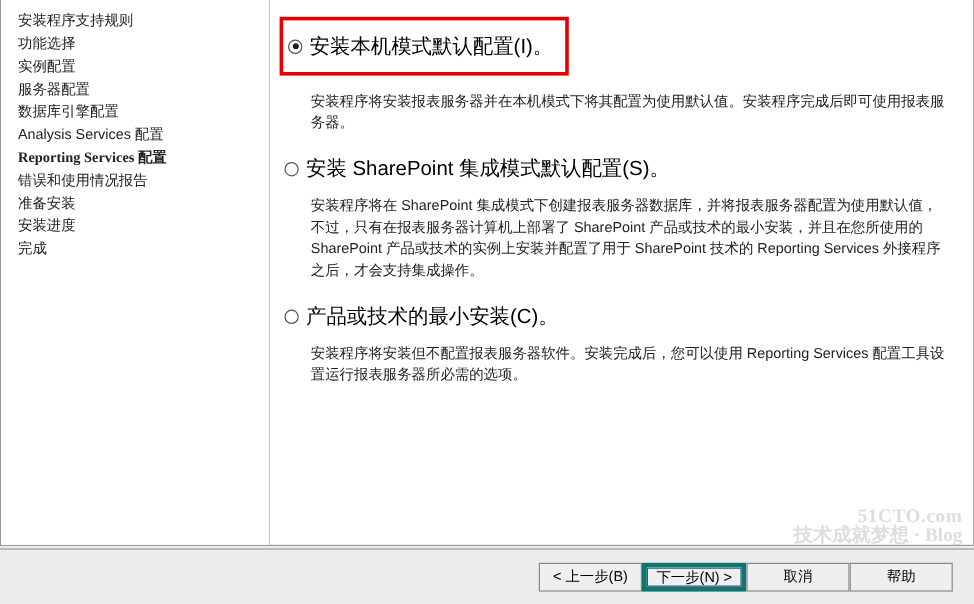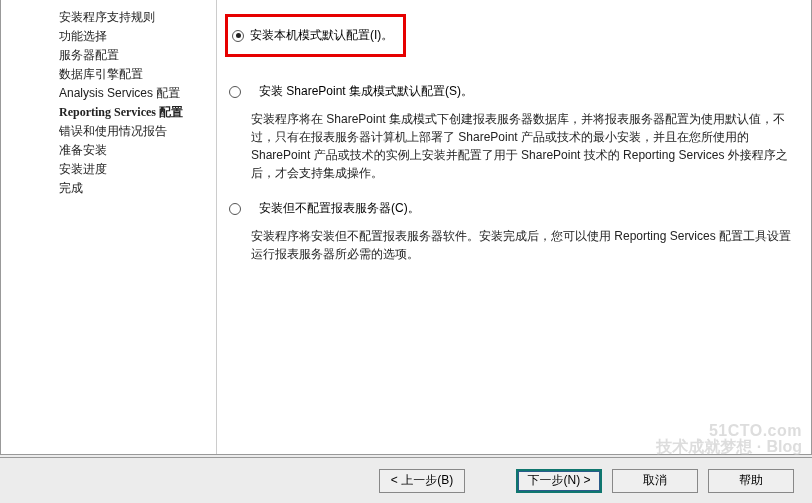--- a/index.html
+++ b/index.html
@@ -13,64 +13,63 @@
       overflow: hidden;
     }
     .container {
       display: flex;
       height: 455px;
       background: #ffffff;
       border: 1px solid #999;
       border-top: none;
     }
     .sidebar {
-      width: 172px;
+      width: 224px;
       padding: 8px 0 8px 14px;
       border-right: 1px solid #ccc;
       background: #fff;
-      margin-left: 44px;
     }
     .sidebar-item {
       font-size: 12px;
       line-height: 19px;
       color: #222;
       cursor: pointer;
     }
     .sidebar-item.bold {
       font-weight: bold;
       font-family: Liberation Serif, serif;
     }
     .content {
       flex: 1;
       padding: 14px 18px 10px 12px;
       position: relative;
     }
     .option-block { margin-bottom: 14px; }
     .radio-line {
       display: flex;
       align-items: center;
-      gap: 18px;
+      gap: 6px;
       margin-bottom: 10px;
     }
     .radio {
       width: 12px; height: 12px;
       border-radius: 50%;
       border: 1px solid #555;
       display: inline-flex;
       align-items: center;
       justify-content: center;
       background: #fff;
     }
     .radio.selected::after {
       content: "";
       width: 5px; height: 5px;
       background: #222;
       border-radius: 50%;
     }
-    .radio-label { font-size: 12px; text-align: right; }
+    .radio-label { font-size: 17px; text-align: right; }
     .highlight-box {
       border: 3px solid #e60000;
       padding: 10px 10px 10px 4px;
       display: inline-flex;
       align-items: center;
       gap: 6px;
       margin-bottom: 12px;
       margin-left: -4px;
     }
     .desc {
@@ -80,92 +79,92 @@
       margin-left: 22px;
       margin-bottom: 18px;
     }
     .button-bar {
       position: absolute;
       bottom: 0; left: 0; right: 0;
       height: 46px;
       display: flex;
       justify-content: flex-end;
       align-items: center;
-      gap: 10px;
       padding-right: 18px;
       background: #ececec;
       border-top: 1px solid #999;
     }
     .btn {
       min-width: 86px;
       height: 24px;
       font-size: 12px;
       background: #efefef;
       border: 1px solid #888;
       cursor: pointer;
       padding: 0 8px;
     }
     .btn.primary {
-      border: 2px solid #0f766e;
+      border: 4px solid #0f766e;
       box-shadow: 0 0 0 1px #2a5a8a inset;
-      margin-left: 41px;
     }
     .watermark {
       position: absolute;
       right: 10px;
       bottom: 48px;
       font-size: 16px;
       color: #c7c7c7;
       font-weight: bold;
       opacity: 0.6;
-      font-family: Liberation Sans, sans-serif;
+      font-family: Liberation Serif, serif;
       text-align: right;
       line-height: 16px;
       letter-spacing: 0.5px;
     }
     .watermark .sub { font-size: 16px; letter-spacing: 0; }
   </style>
 </head>
 <body>
 
 <div class="container">
   <div class="sidebar">
     <div class="sidebar-item">安装程序支持规则</div>
     <div class="sidebar-item">功能选择</div>
+    <div class="sidebar-item">实例配置</div>
     <div class="sidebar-item">服务器配置</div>
     <div class="sidebar-item">数据库引擎配置</div>
     <div class="sidebar-item">Analysis Services 配置</div>
     <div class="sidebar-item bold">Reporting Services 配置</div>
     <div class="sidebar-item">错误和使用情况报告</div>
     <div class="sidebar-item">准备安装</div>
     <div class="sidebar-item">安装进度</div>
     <div class="sidebar-item">完成</div>
   </div>
 
   <div class="content">
 
     <div class="option-block">
       <div class="highlight-box">
         <span class="radio selected"></span>
         <span class="radio-label">安装本机模式默认配置(I)。</span>
       </div>
+      <div class="desc">安装程序将安装报表服务器并在本机模式下将其配置为使用默认值。安装程序完成后即可使用报表服务器。</div>
     </div>
 
     <div class="option-block">
       <div class="radio-line">
         <span class="radio"></span>
         <span class="radio-label">安装 SharePoint 集成模式默认配置(S)。</span>
       </div>
       <div class="desc">安装程序将在 SharePoint 集成模式下创建报表服务器数据库，并将报表服务器配置为使用默认值，不过，只有在报表服务器计算机上部署了 SharePoint 产品或技术的最小安装，并且在您所使用的 SharePoint 产品或技术的实例上安装并配置了用于 SharePoint 技术的 Reporting Services 外接程序之后，才会支持集成操作。</div>
     </div>
 
     <div class="option-block">
       <div class="radio-line">
         <span class="radio"></span>
-        <span class="radio-label">安装但不配置报表服务器(C)。</span>
+        <span class="radio-label">产品或技术的最小安装(C)。</span>
       </div>
       <div class="desc">安装程序将安装但不配置报表服务器软件。安装完成后，您可以使用 Reporting Services 配置工具设置运行报表服务器所必需的选项。</div>
     </div>
 
   </div>
 </div>
 
 <div class="watermark">
   <div>51CTO.com</div>
   <div class="sub">技术成就梦想 · Blog</div>

